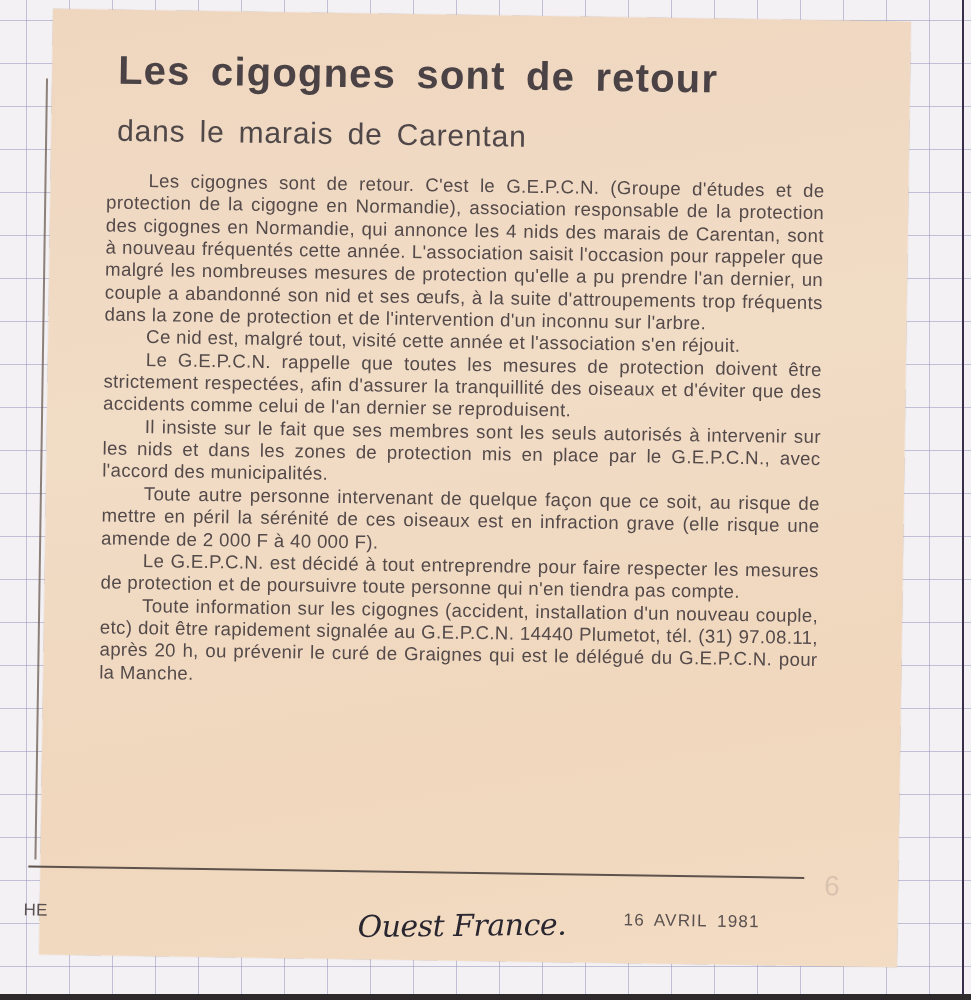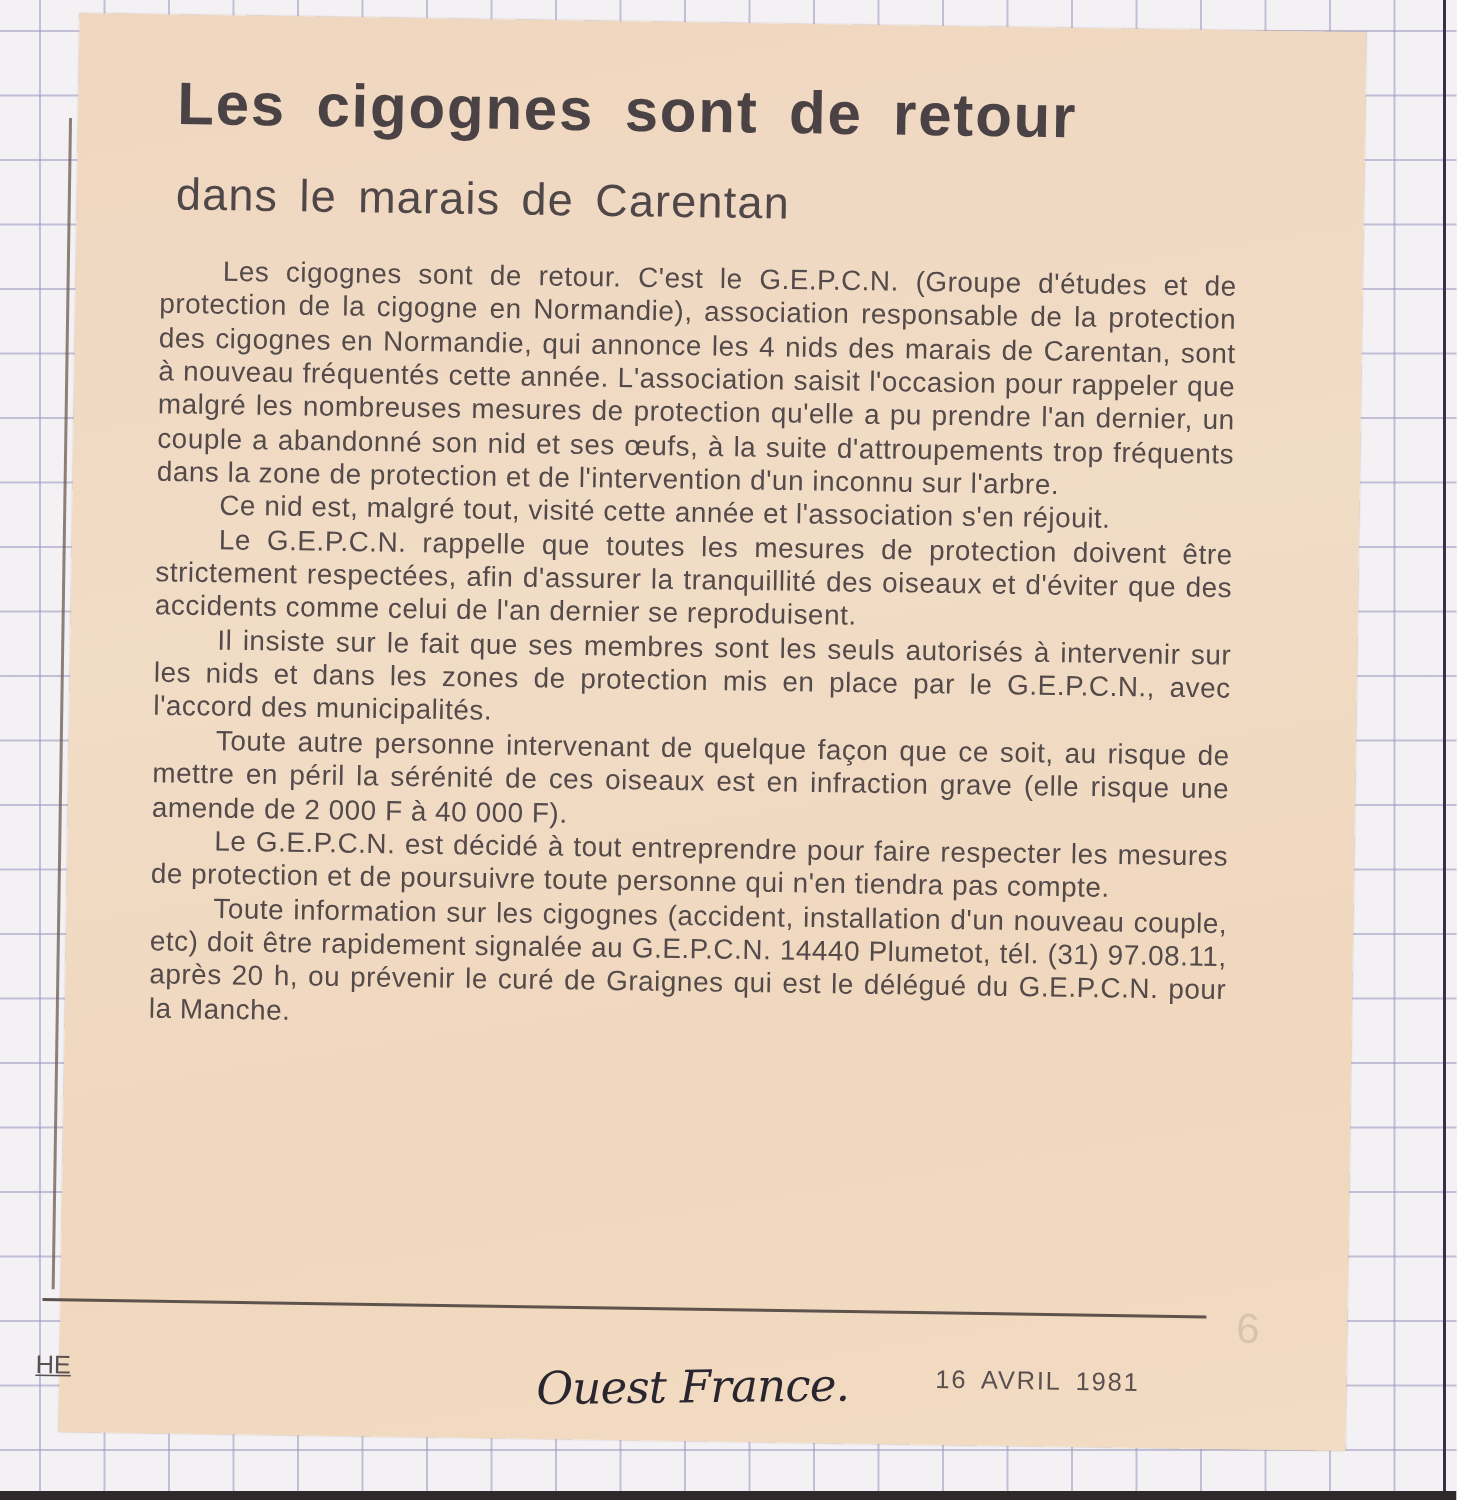--- a/index.html
+++ b/index.html
@@ -47,21 +47,21 @@
     font-size: 18.6px; line-height: 22.35px; color: #544a4a;
     text-align: justify; letter-spacing: 0.35px;
   }
   .body-text p { margin: 0; text-indent: 42px; }
   .bottom-rule {
     position: absolute; left: -12px; top: 857px; width: 776px; height: 2px;
     background: #5e524c;
   }
   .edition {
     position: absolute; left: -16px; top: 892px;
-    font-size: 17px; color: #5a5050; text-decoration: underline;
+    font-size: 17px; color: #5a5050;
   }
   .source {
     position: absolute; left: 318px; top: 893px;
     font-family: "DejaVu Serif", serif; font-style: italic;
     font-size: 30px; color: #2a2630; transform: rotate(-1.5deg);
     letter-spacing: -0.5px;
   }
   .date {
     position: absolute; left: 584px; top: 893px;
     font-size: 17px; color: #5a5050; letter-spacing: 1.2px; word-spacing: 4px;

